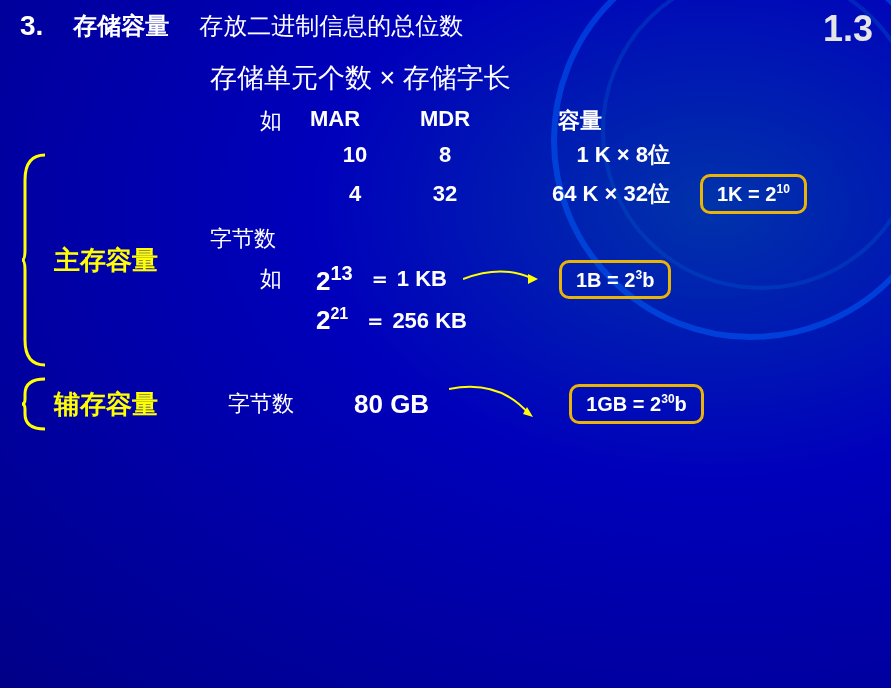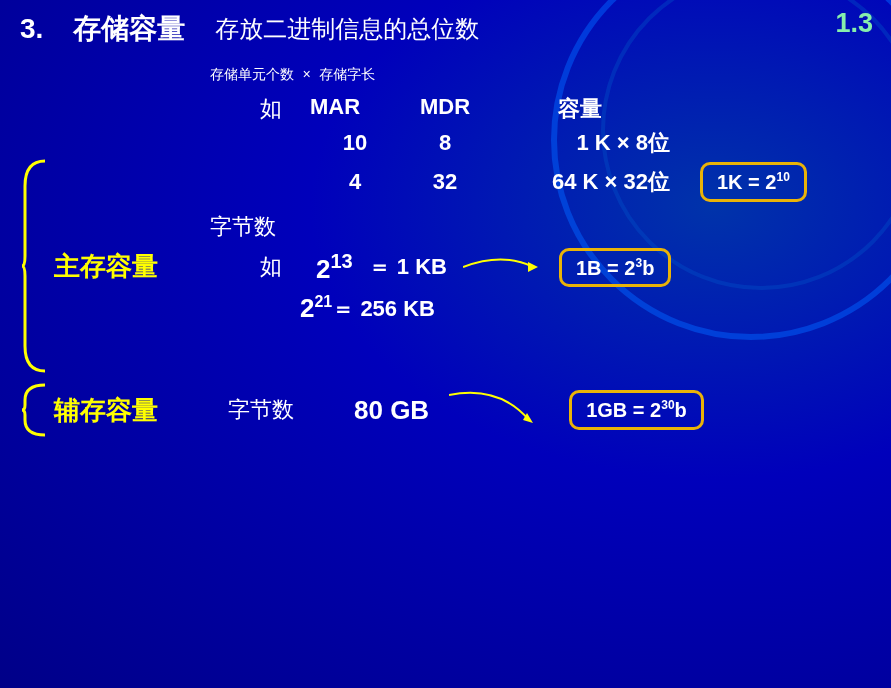--- a/index.html
+++ b/index.html
@@ -46,42 +46,42 @@
       position: relative;
       z-index: 2;
       padding: 10px 20px;
       color: white;
     }
 
     .slide-number {
       position: absolute;
       top: 8px;
       right: 18px;
-      color: #86efac;
-      font-size: 27px;
+      color: #e5e5e5;
+      font-size: 36px;
       font-weight: bold;
       z-index: 10;
     }
 
     .section-title {
       display: flex;
       align-items: center;
       gap: 30px;
       margin-bottom: 18px;
     }
 
     .section-title .num {
       color: white;
       font-size: 28px;
       font-weight: bold;
     }
 
     .section-title .cn-title {
       color: white;
-      font-size: 28px;
+      font-size: 24px;
       font-weight: bold;
     }
 
     .section-title .description {
       color: white;
       font-size: 24px;
     }
 
     sup {
       font-size: 14px;
@@ -144,21 +144,21 @@
           <div style="display:flex; align-items:center; margin-bottom:4px; margin-top:60px;">
             <svg width="30" height="220" viewBox="0 0 30 220" style="margin-right:4px;">
               <path d="M25,5 Q5,5 5,30 L5,100 Q5,110 2,110 Q5,110 5,120 L5,190 Q5,215 25,215" stroke="#ffff00" stroke-width="3" fill="none"></path>
             </svg>
             <span style="color:#ffff00; font-size:26px; font-weight:bold;">主存容量</span>
           </div>
         </div>
 
         <div style="flex:1; padding-top:0;">
 
-          <div style="font-size:14px; color:white; margin-bottom:10px; margin-left:30px;font-family:Liberation Mono, monospace;">存储单元个数 × 存储字长</div>
+          <div style="font-size:27px; color:white; margin-bottom:10px; margin-left:30px;">存储单元个数 × 存储字长</div>
 
           <div style="display:flex; font-size:22px; color:white; margin-left:80px; margin-bottom:4px;">
             <span style="min-width:50px;">如</span>
             <span style="min-width:90px; font-weight:bold; text-align:left;">MAR</span>
             <span style="min-width:90px; font-weight:bold; text-align:center;">MDR</span>
             <span style="min-width:200px; font-weight:bold; text-align:center; padding-right:20px;">容量</span>
           </div>
 
           <div style="display:flex; font-size:22px; color:white; font-weight:bold; margin-left:80px; margin-bottom:4px; align-items:center;">
             <span style="min-width:50px;"></span>
@@ -188,21 +188,21 @@
             <svg width="80" height="30" viewBox="0 0 80 30">
               <path d="M0,15 Q40,0 70,15" stroke="#ffff00" stroke-width="2" fill="none"></path>
               <polygon points="65,10 75,15 65,20" fill="#ffff00"></polygon>
             </svg>
 
             <div class="note-box">
               <span>1B = 2</span><sup>3</sup><span>b</span>
             </div>
           </div>
 
-          <div style="display:flex; align-items:center; margin-left:80px; margin-bottom:16px; ">
+          <div style="display:flex; align-items:center; margin-left:80px; margin-bottom:16px; gap:16px;">
             <span style="min-width:40px;"></span>
             <span style="font-size:26px; color:white; font-weight:bold;">2<sup style="font-size:16px;">21</sup></span>
             <span style="font-size:22px; color:white; font-weight:bold;">＝ 256 KB</span>
           </div>
         </div>
       </div>
 
       <div style="display:flex; align-items:center; gap:18px; margin-top:0;">
 
         <div style="display:flex; align-items:center; width:160px;">

